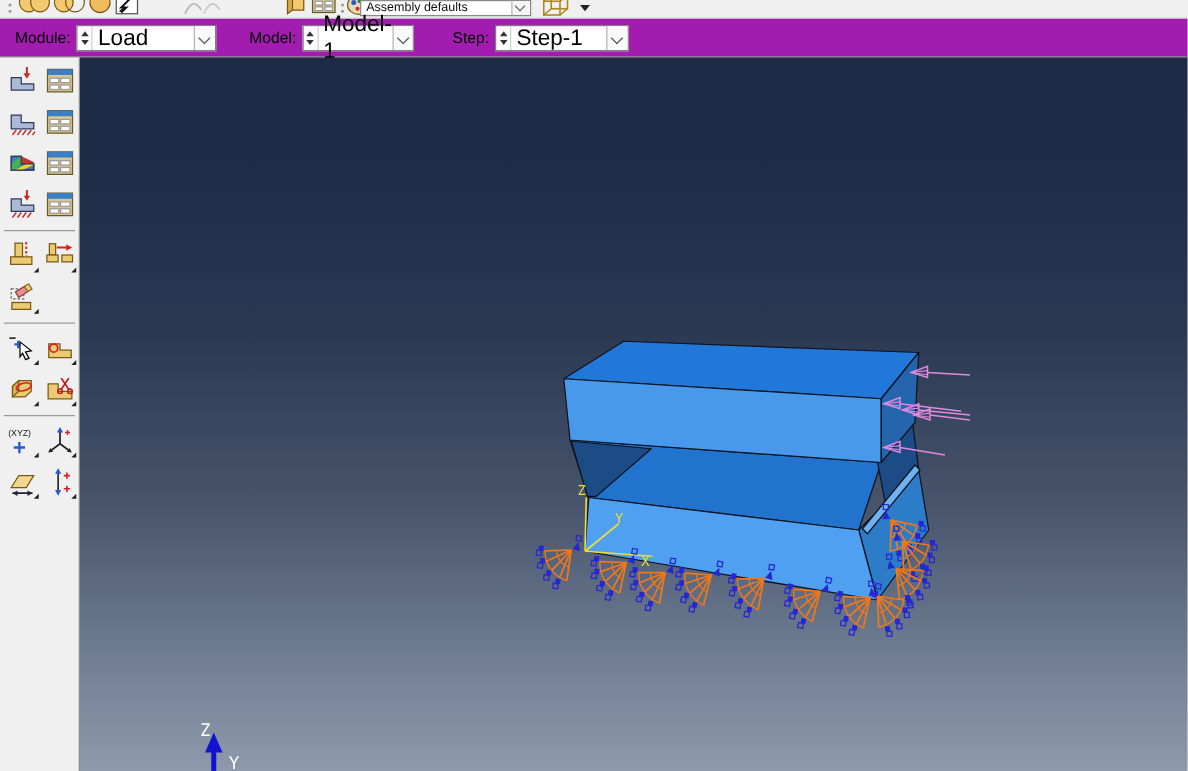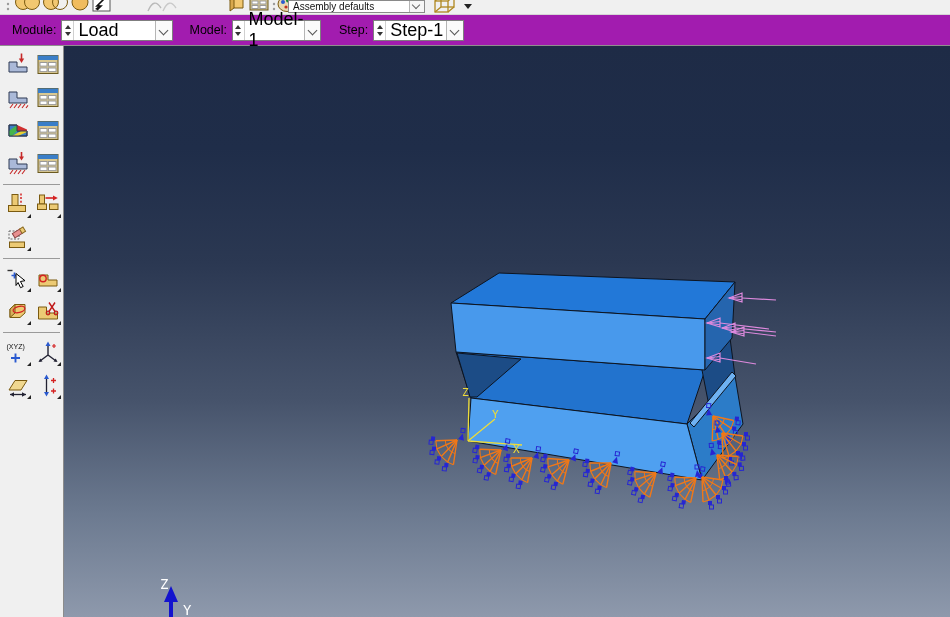--- a/index.html
+++ b/index.html
@@ -141,31 +141,31 @@
 <div class="context-bar">
   <span class="cb-label" style="margin-left:12px">Module:</span>
   <div class="combo" style="width:112px">
     <span class="spin">
         <span class="tri-up"></span>
         <span class="tri-down"></span>
       </span>
     <span class="value">Load</span>
     <span class="dd"></span>
   </div>
-  <span class="cb-label" style="margin-left:16px">Model:</span>
+  <span class="cb-label" style="margin-left:26px">Model:</span>
   <div class="combo" style="width:89px">
     <span class="spin">
         <span class="tri-up"></span>
         <span class="tri-down"></span>
       </span>
     <span class="value">Model-1</span>
     <span class="dd"></span>
   </div>
-  <span class="cb-label" style="margin-left:18px">Step:</span>
-  <div class="combo" style="width:91px">
+  <span class="cb-label" style="margin-left:31px">Step:</span>
+  <div class="combo" style="width:107px">
     <span class="spin">
         <span class="tri-up"></span>
         <span class="tri-down"></span>
       </span>
     <span class="value">Step-1</span>
     <span class="dd"></span>
   </div>
 </div>
 
 <div class="main">

